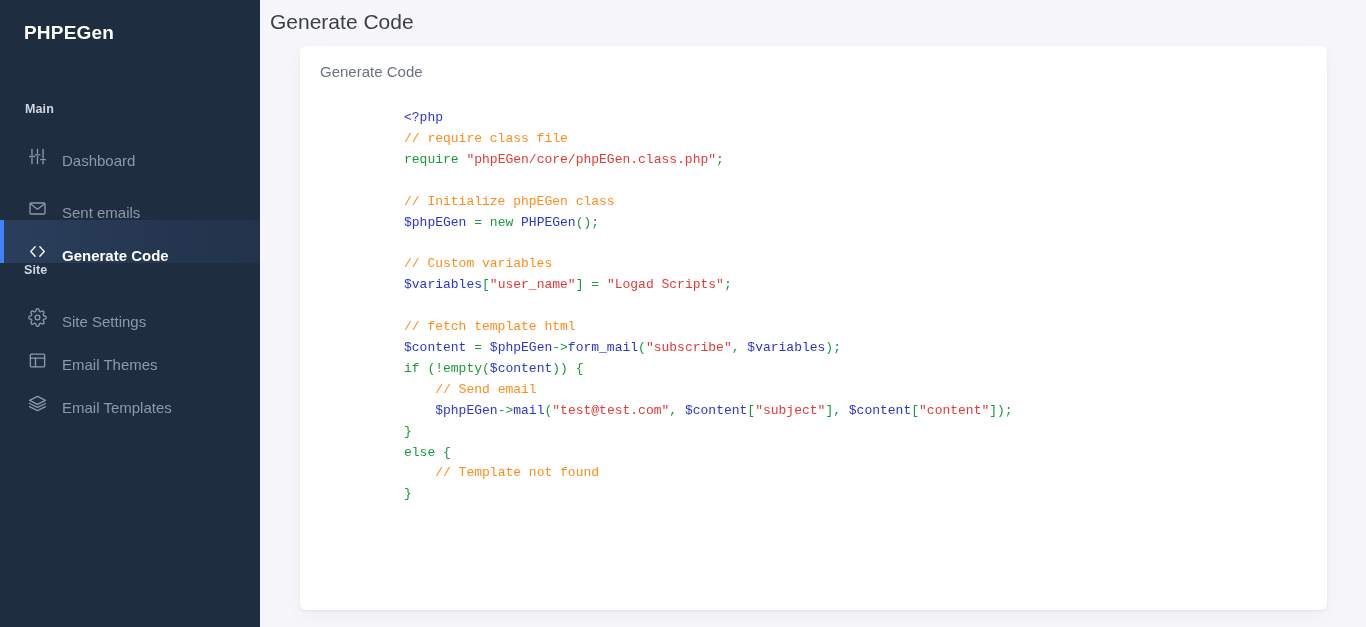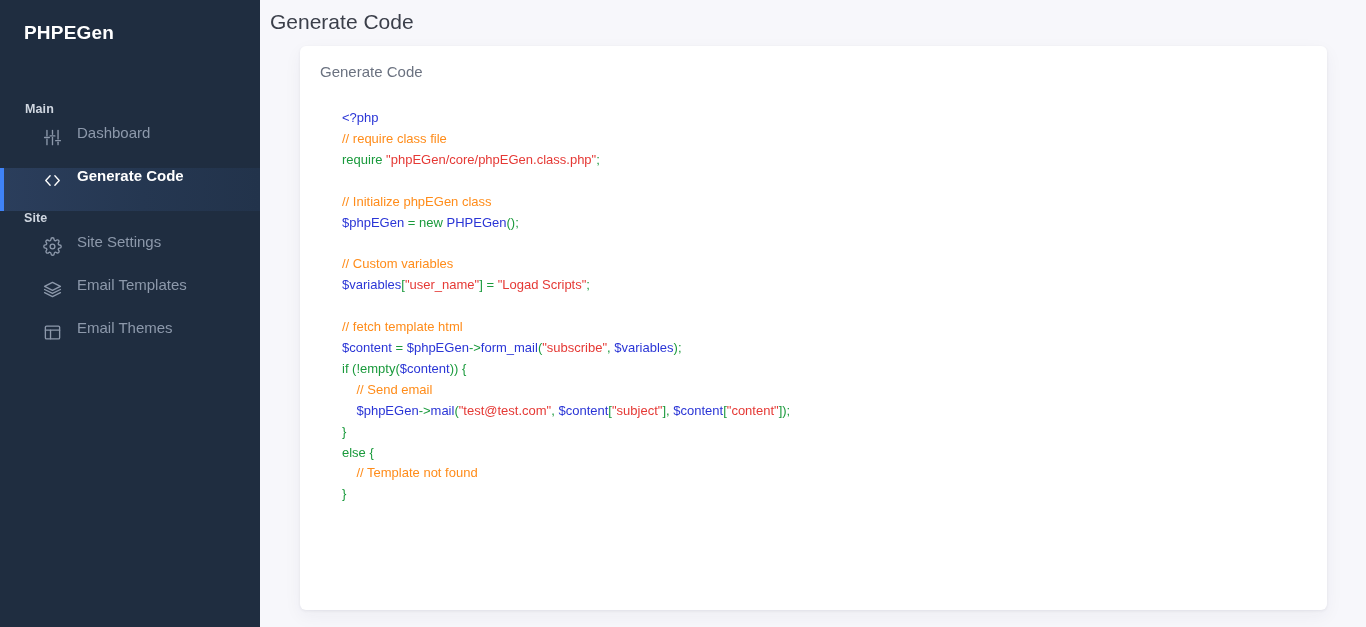--- a/index.html
+++ b/index.html
@@ -35,23 +35,23 @@
     font-weight: bold;
     padding-left: 24px;
     letter-spacing: .1px;
   }
   .sec-main    { margin-top: 58px; padding-left: 25px; }
   .sec-mailings{ margin-top: 40px; }
   .sec-site    { }
 
   .nav-item {
     display: flex;
-    align-items: flex-start;
+    align-items: flex-end;
     height: 43px;
-    padding-left: 40px;
+    padding-left: 25px;
     color: #8d99ab;
     font-size: 15px;
     position: relative;
     cursor: pointer;
     text-decoration: none;
   }
   .nav-item .ico {
     width: 24px; height: 24px;
     flex: 0 0 24px;
     display: flex; align-items: center; justify-content: center;
@@ -105,22 +105,22 @@
     padding: 16px 0 0 20px;
     line-height: 20px;
   }
   .card-sub {
     color: #6b7280;
     font-size: 15px;
     padding: 36px 0 0 20px;
     line-height: 20px;
   }
   pre#code-block {
-    margin: 26px 0 0 42px;
-    font-family: Liberation Sans, sans-serif;
+    margin: 26px 0 0 104px;
+    font-family: Liberation Mono, monospace;
     font-size: 13px;
     line-height: 20.9px;
     white-space: pre;
     color: #333333;
   }
   pre#code-block .t   { color: #333333; }
   pre#code-block .cm  { color: #ff8c1a; }  
   pre#code-block .st  { color: #e53935; }  
   pre#code-block .va  { color: #2a35d6; }  
   pre#code-block .kw  { color: #1a9a3c; }  
@@ -145,58 +145,67 @@
               <line x1="12" y1="12" x2="12" y2="21"></line>
               <line x1="19" y1="3" x2="19" y2="14"></line>
               <line x1="19" y1="18" x2="19" y2="21"></line>
               <line x1="2" y1="12" x2="8" y2="12"></line>
               <line x1="9" y1="10" x2="15" y2="10"></line>
               <line x1="16" y1="16" x2="22" y2="16"></line>
             </svg>
           </span>
           <span class="lbl">Dashboard</span>
         </div>
+        <div class="nav-item first-in-group">
+          <span class="ico">
+            <svg width="19" height="19" viewBox="0 0 24 24" fill="none" stroke="currentColor" stroke-width="1.7" stroke-linecap="round" stroke-linejoin="round">
+              <rect x="2.5" y="5" width="19" height="14" rx="1.5"></rect>
+              <polyline points="3,6 12,13 21,6"></polyline>
+            </svg>
+          </span>
+          <span class="lbl">Sent emails</span>
+        </div>
         <div class="nav-item active">
           <span class="ico">
             <svg width="19" height="19" viewBox="0 0 24 24" fill="none" stroke="currentColor" stroke-width="1.7" stroke-linecap="round" stroke-linejoin="round">
               <polyline points="9,6 3.5,12 9,18"></polyline>
               <polyline points="15,6 20.5,12 15,18"></polyline>
             </svg>
           </span>
           <span class="lbl">Generate Code</span>
         </div>
         <div class="nav-section sec-site">Site</div>
         <div class="nav-item first-in-group">
           <span class="ico">
             <svg width="19" height="19" viewBox="0 0 24 24" fill="none" stroke="currentColor" stroke-width="1.7" stroke-linecap="round" stroke-linejoin="round">
               <circle cx="12" cy="12" r="3"></circle>
               <path d="M19.4 15a1.6 1.6 0 0 0 .32 1.77l.06.06a2 2 0 1 1-2.83 2.83l-.06-.06a1.6 1.6 0 0 0-1.77-.32 1.6 1.6 0 0 0-.97 1.47V21a2 2 0 0 1-4 0v-.1A1.6 1.6 0 0 0 9 19.4a1.6 1.6 0 0 0-1.77.32l-.06.06a2 2 0 1 1-2.83-2.83l.06-.06A1.6 1.6 0 0 0 4.72 15a1.6 1.6 0 0 0-1.47-.97H3a2 2 0 0 1 0-4h.1A1.6 1.6 0 0 0 4.6 9a1.6 1.6 0 0 0-.32-1.77l-.06-.06a2 2 0 1 1 2.83-2.83l.06.06A1.6 1.6 0 0 0 9 4.72h.08A1.6 1.6 0 0 0 10 3.25V3a2 2 0 0 1 4 0v.1a1.6 1.6 0 0 0 .97 1.47 1.6 1.6 0 0 0 1.77-.32l.06-.06a2 2 0 1 1 2.83 2.83l-.06.06A1.6 1.6 0 0 0 19.4 9v.08a1.6 1.6 0 0 0 1.47.97H21a2 2 0 0 1 0 4h-.1a1.6 1.6 0 0 0-1.5.95z"></path>
             </svg>
           </span>
           <span class="lbl">Site Settings</span>
+        </div>
+        <div class="nav-item">
+          <span class="ico">
+            <svg width="19" height="19" viewBox="0 0 24 24" fill="none" stroke="currentColor" stroke-width="1.7" stroke-linecap="round" stroke-linejoin="round">
+              <rect x="3" y="4" width="18" height="16" rx="1.5"></rect>
+              <line x1="3" y1="9" x2="21" y2="9"></line>
+              <line x1="9.5" y1="9" x2="9.5" y2="20"></line>
+            </svg>
+          </span>
+          <span class="lbl">Email Themes</span>
         </div>
         <div class="nav-item">
           <span class="ico">
             <svg width="19" height="19" viewBox="0 0 24 24" fill="none" stroke="currentColor" stroke-width="1.7" stroke-linecap="round" stroke-linejoin="round">
               <polygon points="12,3 22,8 12,13 2,8"></polygon>
               <polyline points="2,12 12,17 22,12"></polyline>
               <polyline points="2,16 12,21 22,16"></polyline>
             </svg>
           </span>
           <span class="lbl">Email Templates</span>
-        </div>
-        <div class="nav-item">
-          <span class="ico">
-            <svg width="19" height="19" viewBox="0 0 24 24" fill="none" stroke="currentColor" stroke-width="1.7" stroke-linecap="round" stroke-linejoin="round">
-              <rect x="3" y="4" width="18" height="16" rx="1.5"></rect>
-              <line x1="3" y1="9" x2="21" y2="9"></line>
-              <line x1="9.5" y1="9" x2="9.5" y2="20"></line>
-            </svg>
-          </span>
-          <span class="lbl">Email Themes</span>
         </div>
       </div>
   </nav>
 
   <div id="main">
     <h1 id="page-title">Generate Code</h1>
 
     <section id="card">
       <div class="card-title">Generate Code</div>
       <pre id="code-block"><span class="tag">&lt;?php</span>

